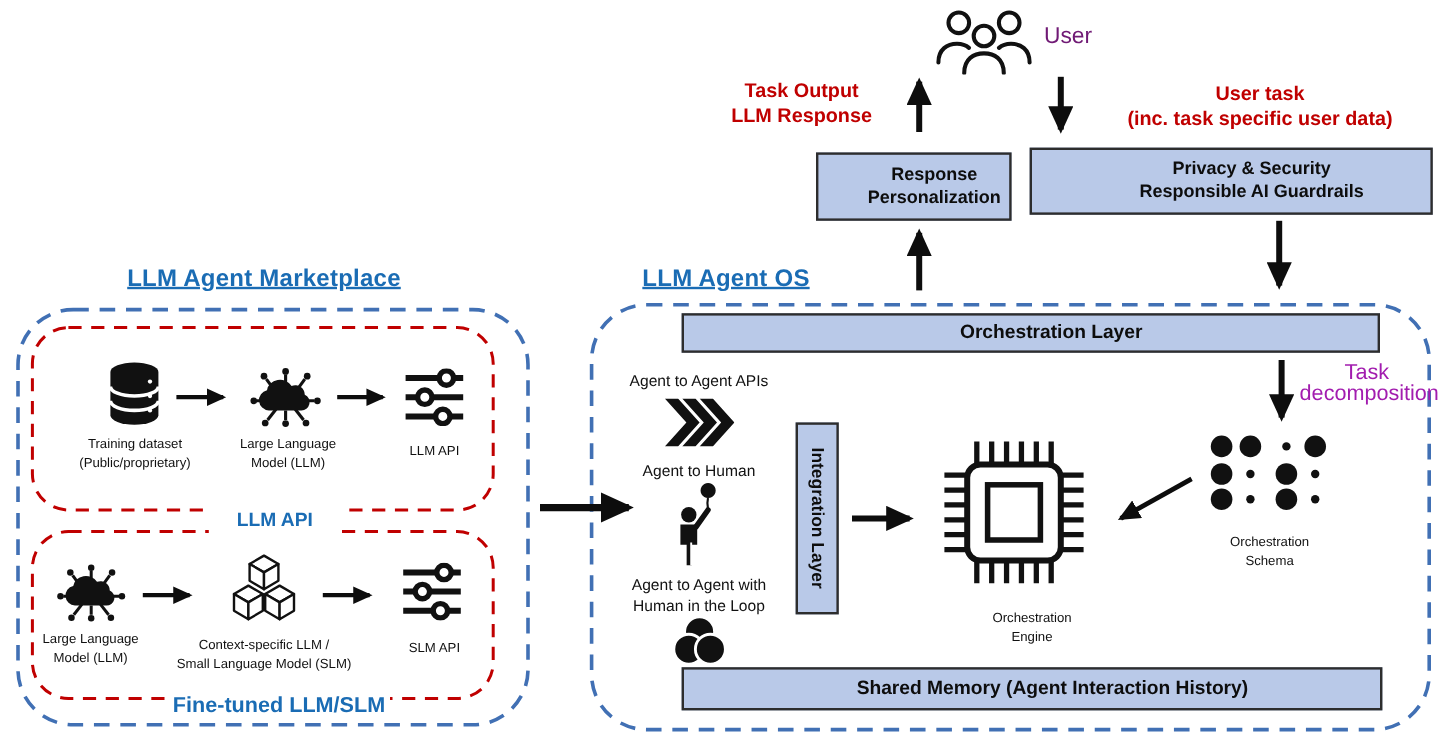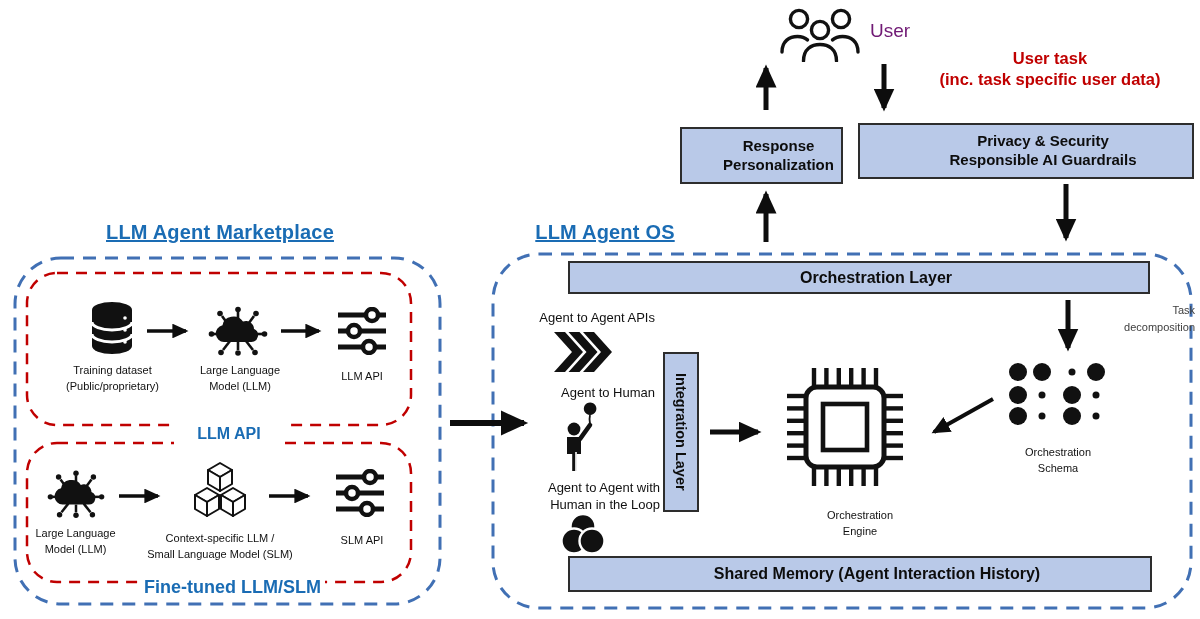--- a/index.html
+++ b/index.html
@@ -20,27 +20,27 @@
   .bluebox .ln{line-height:1.25;}
   .box-15{font-size:15px;}
   .box-16{font-size:16px;}
   .step-label{font-size:11px;line-height:16px;text-align:center;color:#111;}
   .pipe-caption{
     color:#1a6cb4;font-weight:bold;text-align:center;background:#ffffff;
     line-height:26px;height:26px;
   }
   .cap-16{font-size:16px;}
   .cap-18{font-size:18px;}
-  .comm-label{font-size:13px;line-height:17px;text-align:right;color:#111;}
+  .comm-label{font-size:13px;line-height:17px;text-align:center;color:#111;}
   .integration{
     background:#b9c9e8;border:2px solid #2d2d2d;box-sizing:border-box;
     display:flex;align-items:center;justify-content:center;
     writing-mode:vertical-rl;font-weight:bold;font-size:14.5px;color:#0d0d0d;
   }
-  .td-label{font-size:11px;line-height:17px;color:#404040;text-align:right;}
+  .td-label{font-size:18px;line-height:17px;color:#a21caf;text-align:center;}
 </style>
 </head>
 <body>
 
 <div class="canvas">
 
   <svg class="overlay" width="1200" height="619" viewBox="0 0 1200 619">
     <defs>
       <marker id="ah" markerWidth="5" markerHeight="4.2" refX="3.9" refY="2.1" orient="auto" markerUnits="strokeWidth">
         <path d="M0,0 L4.6,2.1 L0,4.2 z" fill="#0d0d0d"></path>
@@ -74,21 +74,25 @@
       <circle cx="24" cy="13" r="8.6"></circle>
       <circle cx="66" cy="13" r="8.6"></circle>
       <path d="M7,46 c0,-11 7.5,-15.5 15.5,-15.5 c4,0 7.5,1.2 10,3.4"></path>
       <path d="M57.5,33.9 c2.5,-2.2 6,-3.4 10,-3.4 c8,0 15.5,4.5 15.5,15.5"></path>
       <circle cx="45" cy="24" r="8.6" fill="#fff"></circle>
       <path d="M28.5,55 c0,-12 8,-16.5 16.5,-16.5 c8.5,0 16.5,4.5 16.5,16.5"></path>
     </g>
   </svg>
   <div class="abs user-label" style="left:870px;top:20px">User</div>
 
-  <div class="abs red-label" style="left:915px;top:48px;width:270px">
+  <div class="abs red-label" style="left:598px;top:66px;width:140px">
+    <div>Task Output</div>
+    <div>LLM Response</div>
+  </div>
+  <div class="abs red-label" style="left:915px;top:68px;width:270px">
     <div>User task</div>
     <div>(inc. task specific user data)</div>
   </div>
 
   <div class="abs bluebox box-15" style="left:680px;top:127px;width:163px;height:57px">
     <div class="ln">Response</div>
     <div class="ln">Personalization</div>
   </div>
   <div class="abs bluebox box-15" style="left:858px;top:123px;width:336px;height:56px">
     <div class="ln">Privacy &amp; Security</div>

